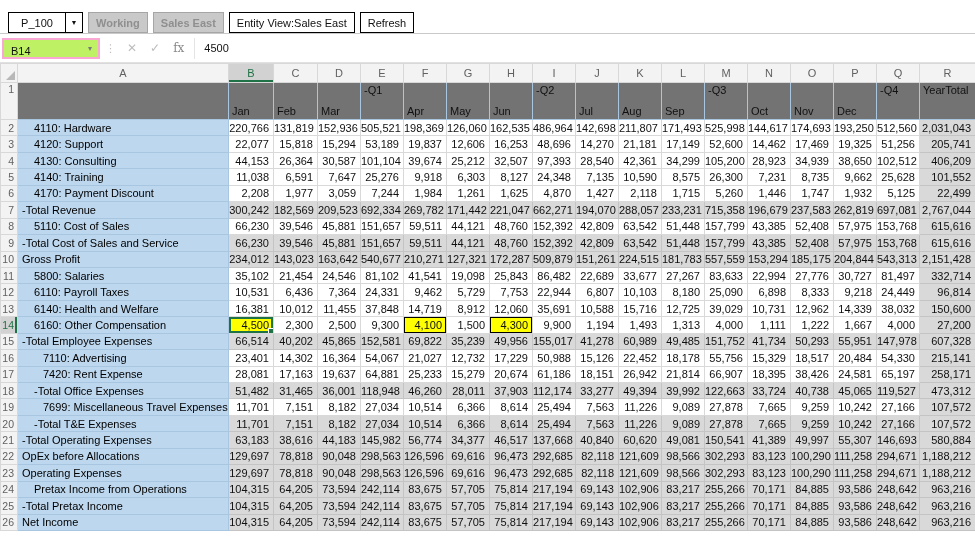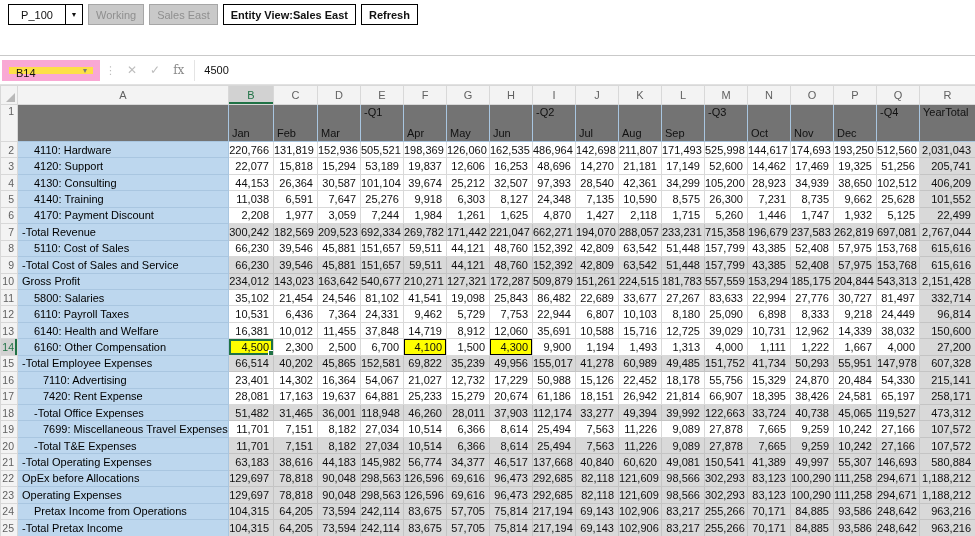--- a/index.html
+++ b/index.html
@@ -1,35 +1,35 @@
 <!DOCTYPE html>
 <html><head>
 <meta charset="utf-8">
 <style>
   *{margin:0;padding:0;box-sizing:border-box}
   html,body{width:975px;height:536px;overflow:hidden;background:#fff;
     font-family:"Liberation Sans",sans-serif;}
   .app{position:relative;width:975px;height:536px;background:#fff;font-size:11px;color:#111}
 
   
-  .toolbar{height:56px;padding:4px 0 0 8px;display:flex;align-items:flex-start;gap:5px;
+  .toolbar{height:34px;padding:4px 0 0 8px;display:flex;align-items:flex-end;gap:5px;
     border-bottom:1px solid #c9c9c9;background:#fff}
   .pov{display:flex;height:21px}
   .pov-field{width:58px;border:1.5px solid #000;background:#fff;display:flex;align-items:center;
     justify-content:center;font-size:11px}
   .pov-arrow{width:18px;border:1.5px solid #000;border-left-width:1px;margin-left:-1px;display:flex;
     align-items:center;justify-content:center;font-size:7px;background:#fff}
   .btn{height:21px;padding:0 7px;border:1.5px solid #000;background:#fff;font-size:11px;
-    font-weight:700;display:flex;align-items:center;white-space:nowrap;cursor:default}
-  .btn.disabled{background:#c9c9c9;border:1px solid #a6a6a6;color:#8f8f8f;font-weight:400}
+    font-weight:400;display:flex;align-items:center;white-space:nowrap;cursor:default}
+  .btn.disabled{background:#c9c9c9;border:1px solid #a6a6a6;color:#8f8f8f;font-weight:700}
 
   
   .formula-row{height:29px;display:flex;align-items:center;background:#fff;
     border-bottom:1px solid #e1e1e1;padding-left:2px}
-  .namebox{width:98px;height:21px;border:7px solid #f9a8d4;display:flex;align-items:flex-start;background:#fde047}
+  .namebox{width:98px;height:21px;border:2px solid #f9a8d4;display:flex;align-items:flex-end;background:#bef264}
   .namebox .nb-text{flex:1;padding-left:7px}
   .namebox .nb-arrow{width:16px;text-align:center;color:#7a7a7a;font-size:8px;align-self:center}
   .dots{color:#bdbdbd;font-size:11px;margin:0 5px;letter-spacing:0}
   .ficons{display:flex;align-items:center;gap:13px;padding:0 10px 0 6px;color:#bdbdbd;font-size:12px}
   .fx{font-family:"DejaVu Serif",serif;color:#8a8a8a;font-size:12px}
   .fsep{width:1px;height:21px;background:#e4e4e4}
   .formula-text{padding-left:9px;color:#111}
 
   
   table{border-collapse:collapse;table-layout:fixed;width:975px}
@@ -494,21 +494,21 @@
             <td class="num">14,339</td>
             <td class="num">38,032</td>
             <td class="num yt">150,600</td>
           </tr>
           <tr class="data">
             <td class="rownum active">14</td>
             <td class="lbl i1">6160: Other Compensation</td>
             <td class="num selcell ycell">4,500<i class="handle"></i></td>
             <td class="num">2,300</td>
             <td class="num">2,500</td>
-            <td class="num">6,700</td>
+            <td class="num">9,300</td>
             <td class="num dirty ycell">4,100</td>
             <td class="num">1,500</td>
             <td class="num dirty ycell">4,300</td>
             <td class="num">9,900</td>
             <td class="num">1,194</td>
             <td class="num">1,493</td>
             <td class="num">1,313</td>
             <td class="num">4,000</td>
             <td class="num">1,111</td>
             <td class="num">1,222</td>
@@ -546,21 +546,21 @@
             <td class="num">54,067</td>
             <td class="num">21,027</td>
             <td class="num">12,732</td>
             <td class="num">17,229</td>
             <td class="num">50,988</td>
             <td class="num">15,126</td>
             <td class="num">22,452</td>
             <td class="num">18,178</td>
             <td class="num">55,756</td>
             <td class="num">15,329</td>
-            <td class="num">24,870</td>
+            <td class="num">18,517</td>
             <td class="num">20,484</td>
             <td class="num">54,330</td>
             <td class="num yt">215,141</td>
           </tr>
           <tr class="data">
             <td class="rownum">17</td>
             <td class="lbl i2">7420: Rent Expense</td>
             <td class="num">28,081</td>
             <td class="num">17,163</td>
             <td class="num">19,637</td>

